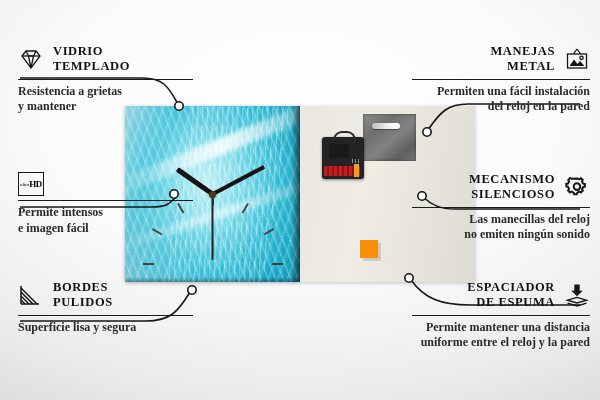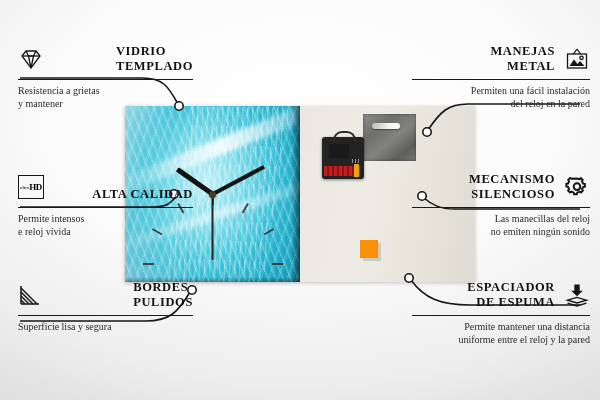--- a/index.html
+++ b/index.html
@@ -66,24 +66,24 @@
 
   
   .leaders{position:absolute;inset:0;}
 
   
   .feat{position:absolute;}
   .feat .head{display:flex;align-items:center;gap:9px;}
   .feat .ttl{font-size:12.5px;letter-spacing:.6px;color:#111;line-height:1.22;font-weight:700;
        font-variant:small-caps;text-transform:uppercase;white-space:nowrap;}
   .feat .rule{height:1px;background:#1a1a1a;margin:4px 0 4px;}
-  .feat .desc{font-size:10px;color:#2a2a2a;line-height:1.3;white-space:nowrap;}
+  .feat .desc{font-size:12px;color:#2a2a2a;line-height:1.3;white-space:nowrap;font-weight:bold;}
   .ico{width:26px;height:24px;flex:0 0 26px;display:block;}
 
-  .left .head{justify-content:space-between;}
+  .left .head{justify-content:flex-start;}
   .left .ttl{text-align:left;}
   .right .head{justify-content:flex-end;}
   .right .ttl{text-align:right;}
   .right .desc{text-align:right;}
 
   .f1{left:18px;top:44px;width:175px;}
   .f2{left:18px;top:172px;width:175px;}
   .f3{left:18px;top:280px;width:175px;}
   .f4{right:10px;top:44px;width:178px;}
   .f5{right:10px;top:172px;width:178px;}
@@ -197,27 +197,26 @@
   </div>
 
   <div class="feat left f2">
     <div class="head">
       <div class="hdbox">
         <s>ultra</s>
         <b>HD</b>
       </div>
       <div class="ttl">
         <br>
-        <span>ALTA CALIDAD</span>
       </div>
     </div>
     <div class="rule"></div>
     <div class="desc">
       <span>Permite intensos</span><br>
-      <span>e reloj vívida</span>
+      <span>e imagen fácil</span>
     </div>
   </div>
 
   <div class="feat left f3">
     <div class="head">
       <svg class="ico" viewBox="0 0 26 24">
         <g stroke="#161616" stroke-width="1.5" fill="none">
           <path d="M3,3 L3,21"></path>
             <path d="M3,21 L21,21"></path>
           <path d="M3,5 L19,21"></path>

